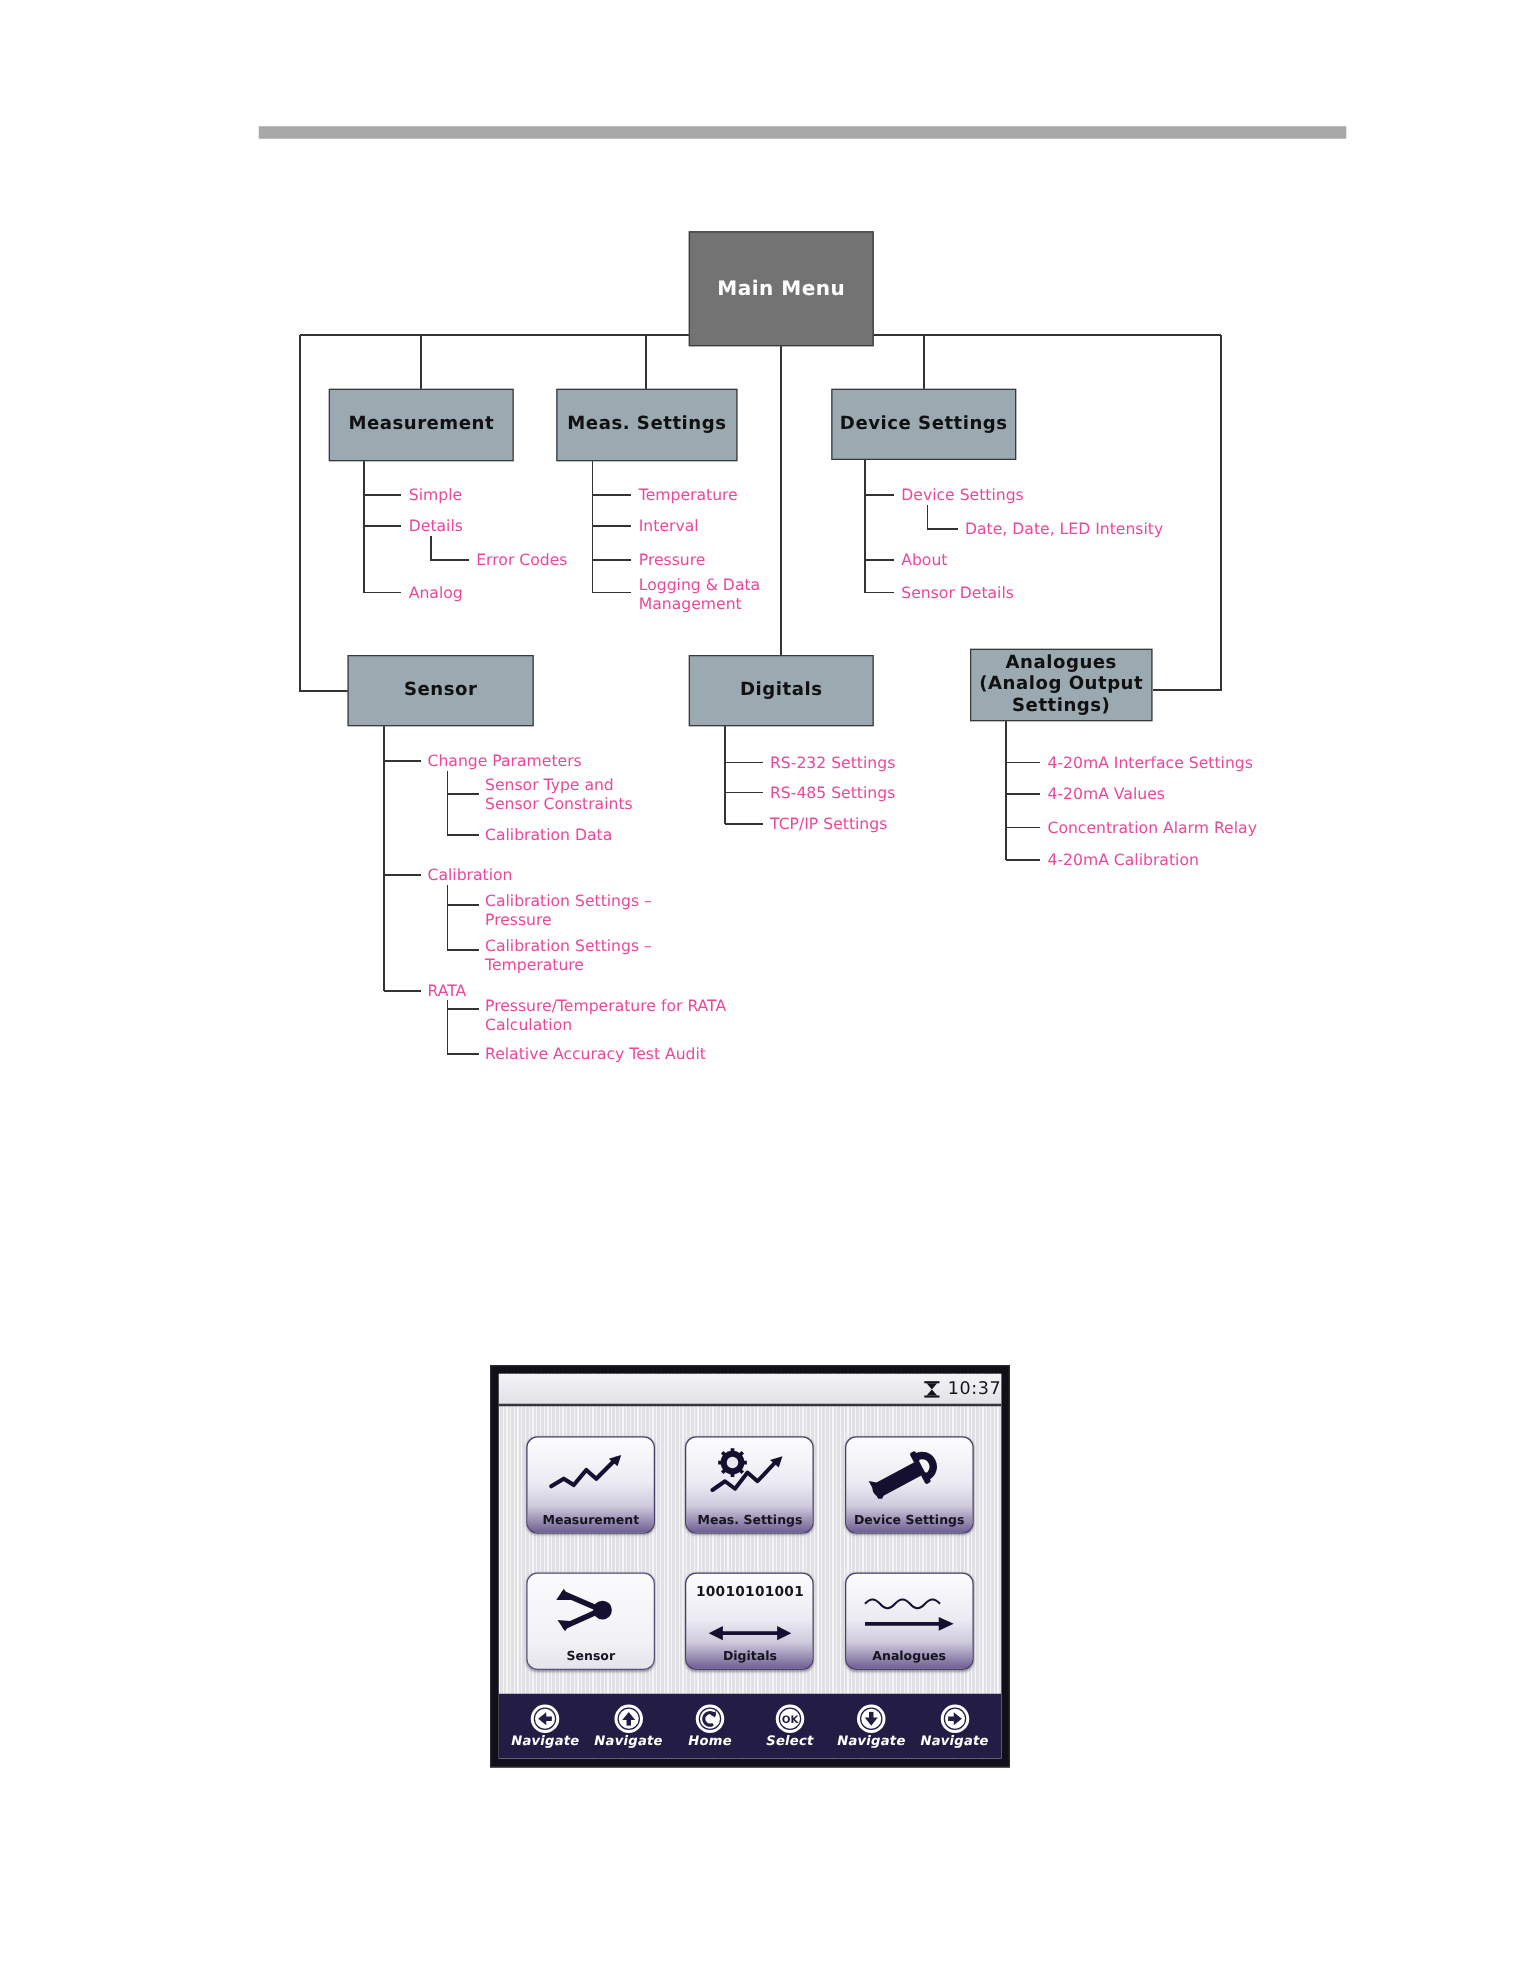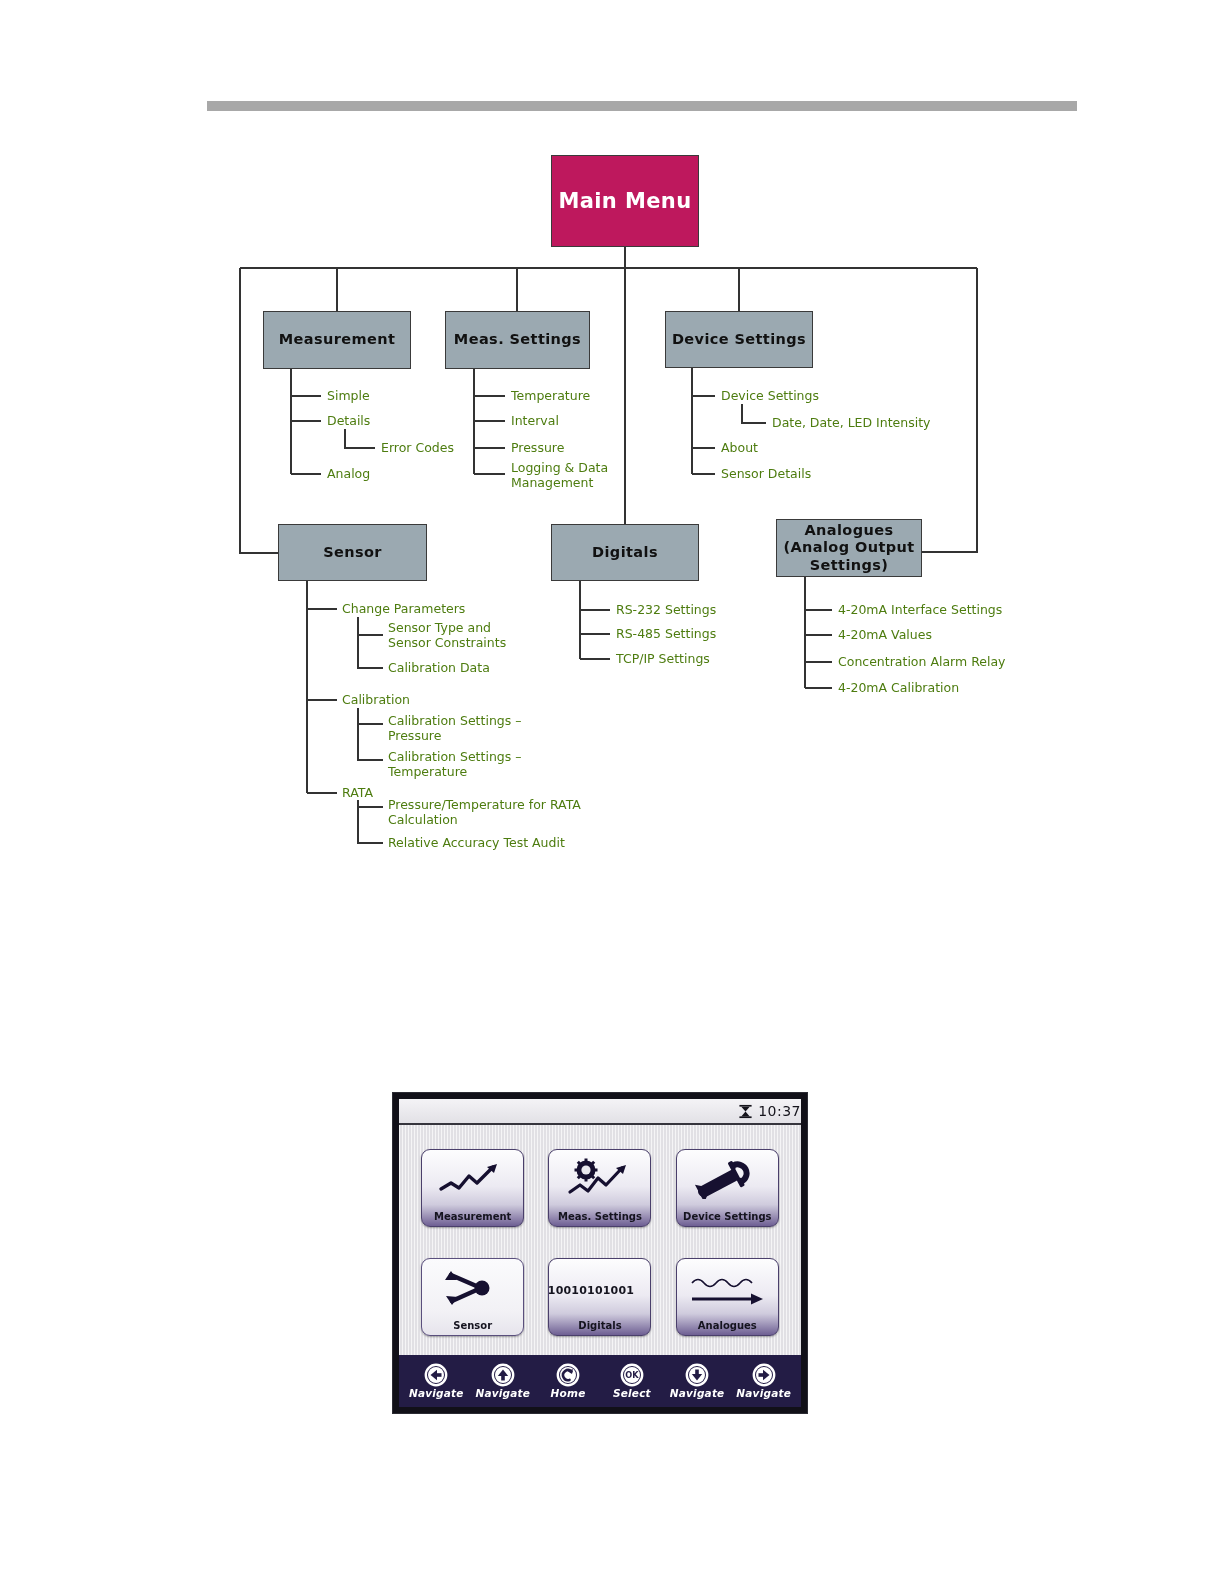--- a/index.html
+++ b/index.html
@@ -47,44 +47,45 @@
     display: flex;
     align-items: center;
     justify-content: center;
     text-align: center;
     font-weight: bold;
     letter-spacing: 0.4px;
     line-height: 1.18;
     z-index: 3;
   }
   .node.root {
-    background: #be185d;
+    background: #737373;
     color: #ffffff;
-    font-size: 21px;
+    font-size: 16px;
+    margin-top: 30px;
   }
   .node.sub {
     background: #9ba9b1;
     color: #111111;
     font-size: 14.5px;
   }
 
   .node-main-menu      { left: 551px; top: 155px; width: 148px; height: 92px; }
   .node-measurement    { left: 263px; top: 311px; width: 148px; height: 58px; }
   .node-meas-settings  { left: 445px; top: 311px; width: 145px; height: 58px; }
   .node-device-settings{ left: 665px; top: 311px; width: 148px; height: 57px; }
   .node-sensor         { left: 278px; top: 524px; width: 149px; height: 57px; }
   .node-digitals       { left: 551px; top: 524px; width: 148px; height: 57px; }
   .node-analogues      { left: 776px; top: 519px; width: 146px; height: 58px; font-size: 13.5px; }
 
   
   .leaf {
     position: absolute;
     font-family: "DejaVu Sans", sans-serif;
     font-size: 12.5px;
-    color: #4d7c0f;
+    color: #ec4899;
     line-height: 1.18;
     white-space: pre-line;
     z-index: 3;
   }
 
   
   .device-photo {
     position: absolute;
     left: 392px;
     top: 1092px;
@@ -427,21 +428,21 @@
             </g>
             <path d="M14,4 L8,13 L20,13 Z" fill="#161030"></path>
             <path d="M15,38 L9,29 L21,30 Z" fill="#161030"></path>
             <circle cx="45" cy="21" r="7.5" fill="#161030"></circle>
           </svg>
         </div>
         <span class="tile-label">Sensor</span>
       </div>
 
       <div class="tile">
-        <div class="tile-art" style="flex-direction:row; gap:18px; top:8px;">
+        <div class="tile-art" style="flex-direction:column; gap:18px; top:8px;">
           <span class="digit-string">10010101001</span>
           <svg width="78" height="18" viewBox="0 0 78 18">
             <line x1="12" y1="9" x2="66" y2="9" stroke="#161030" stroke-width="3.2"></line>
             <path d="M4,9 L16,3 L16,15 Z" fill="#161030"></path>
             <path d="M74,9 L62,3 L62,15 Z" fill="#161030"></path>
           </svg>
         </div>
         <span class="tile-label">Digitals</span>
       </div>
 

